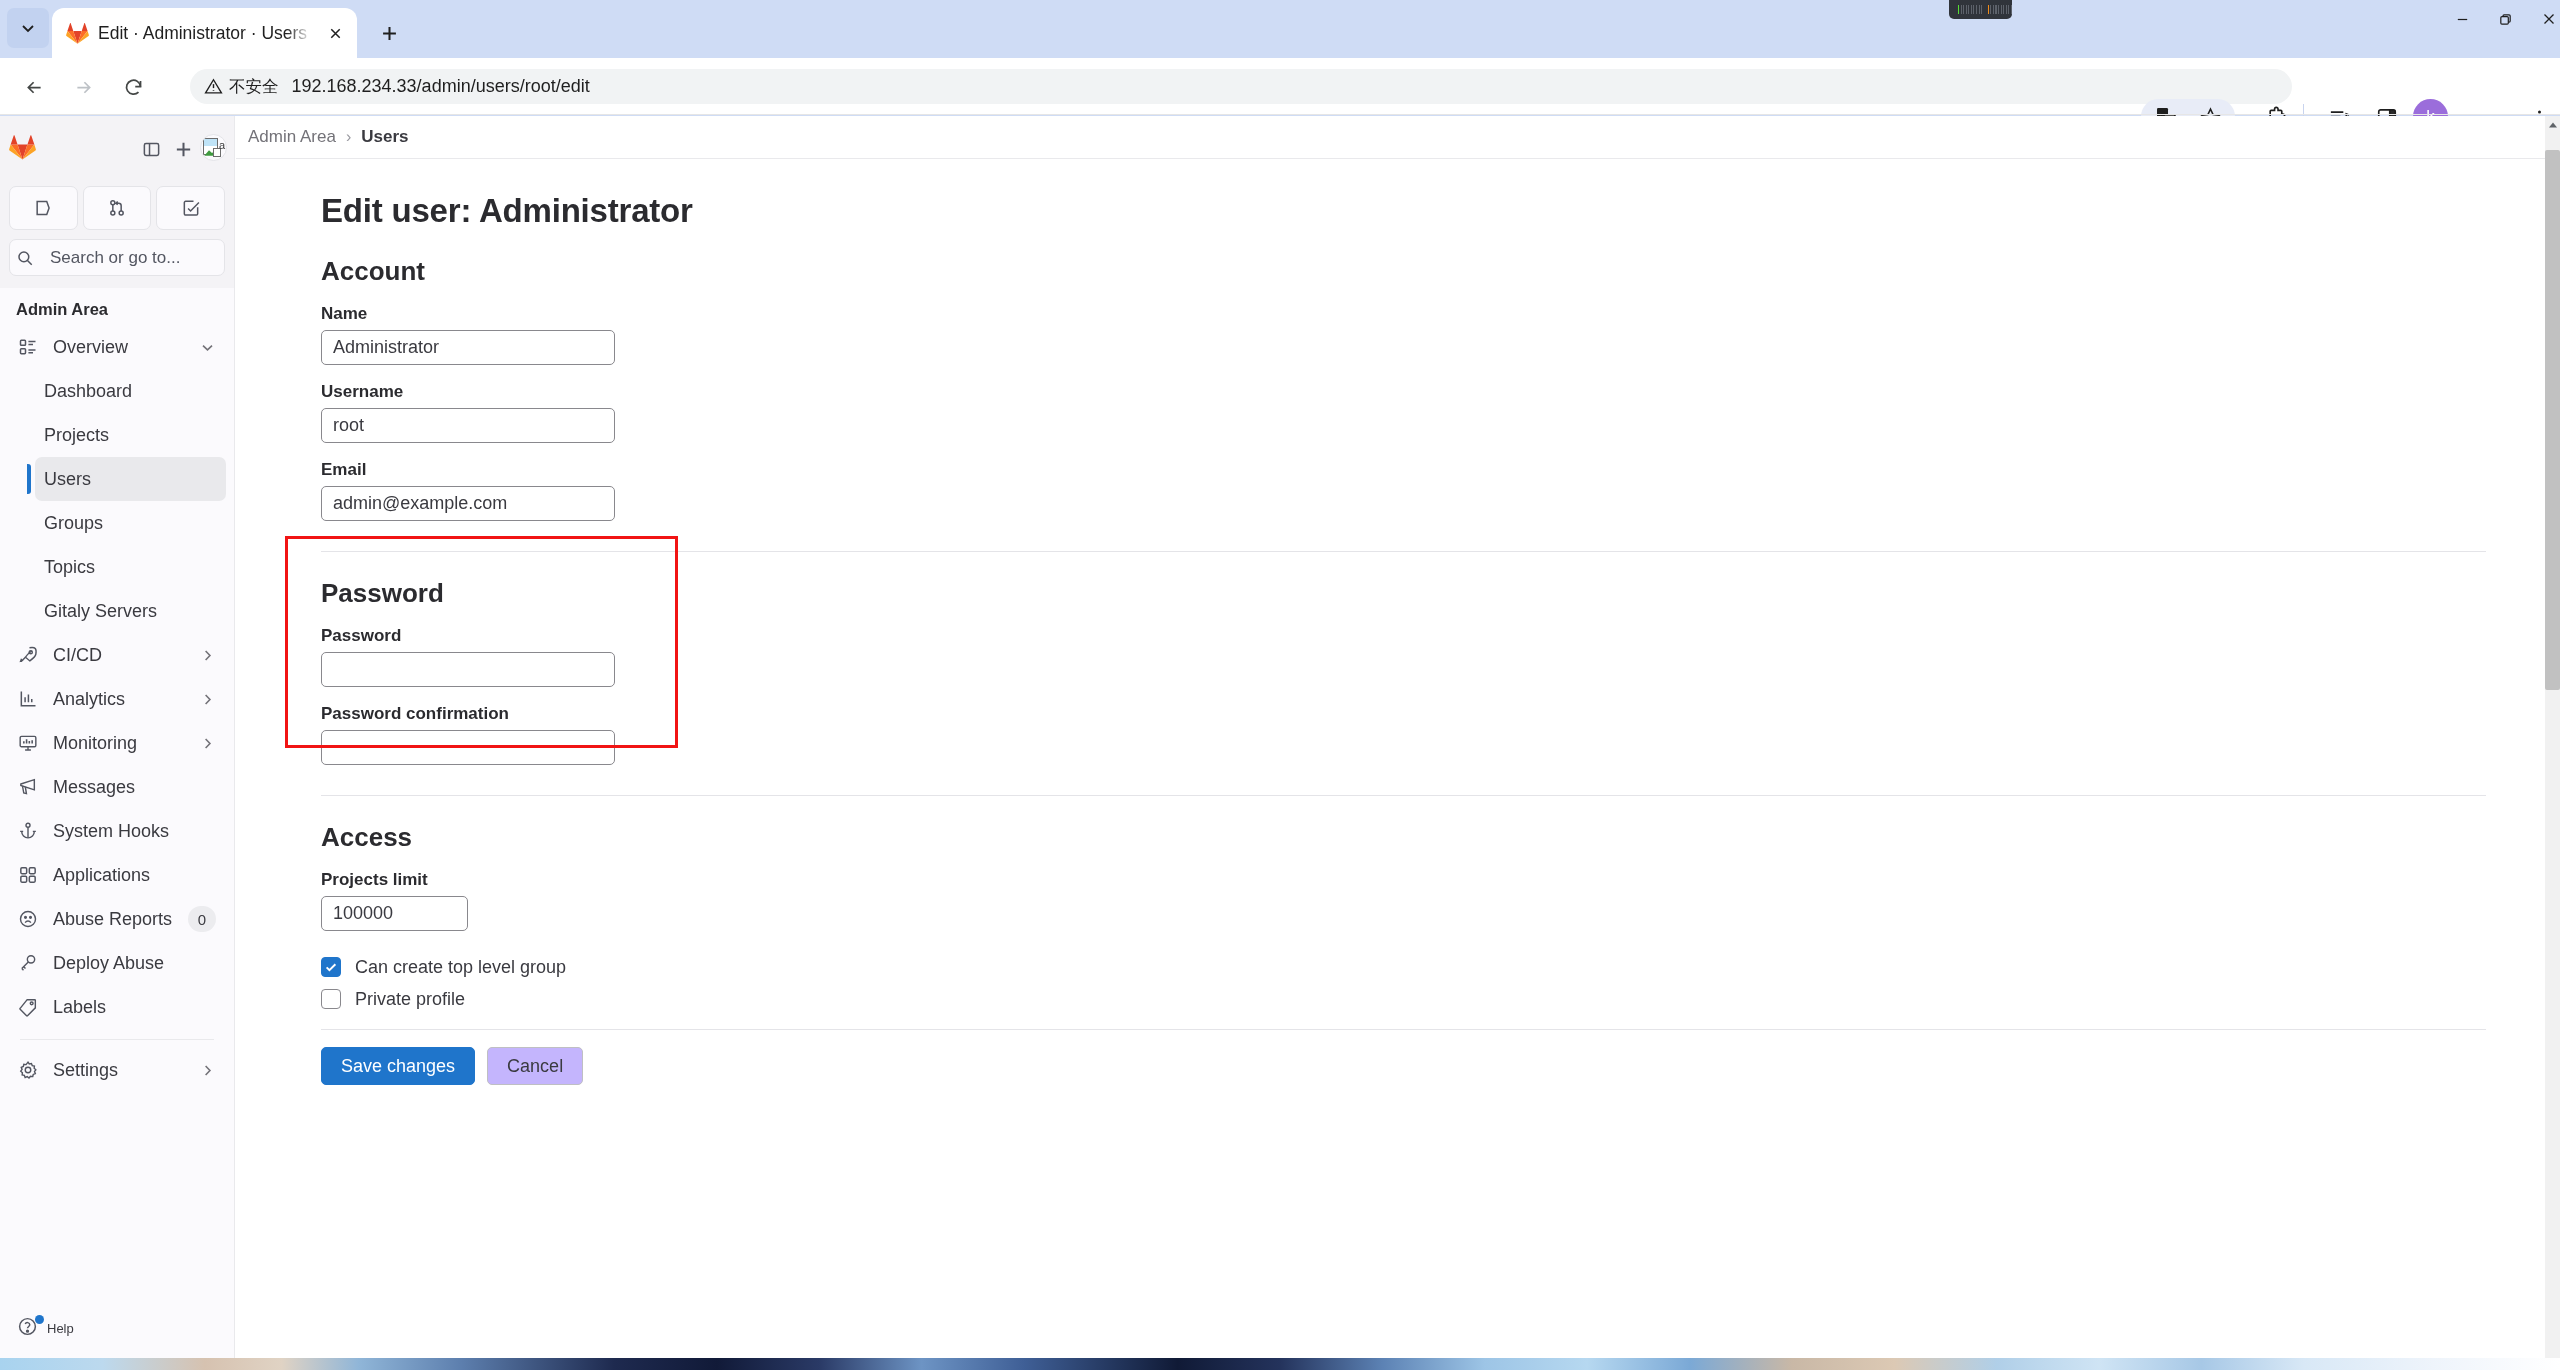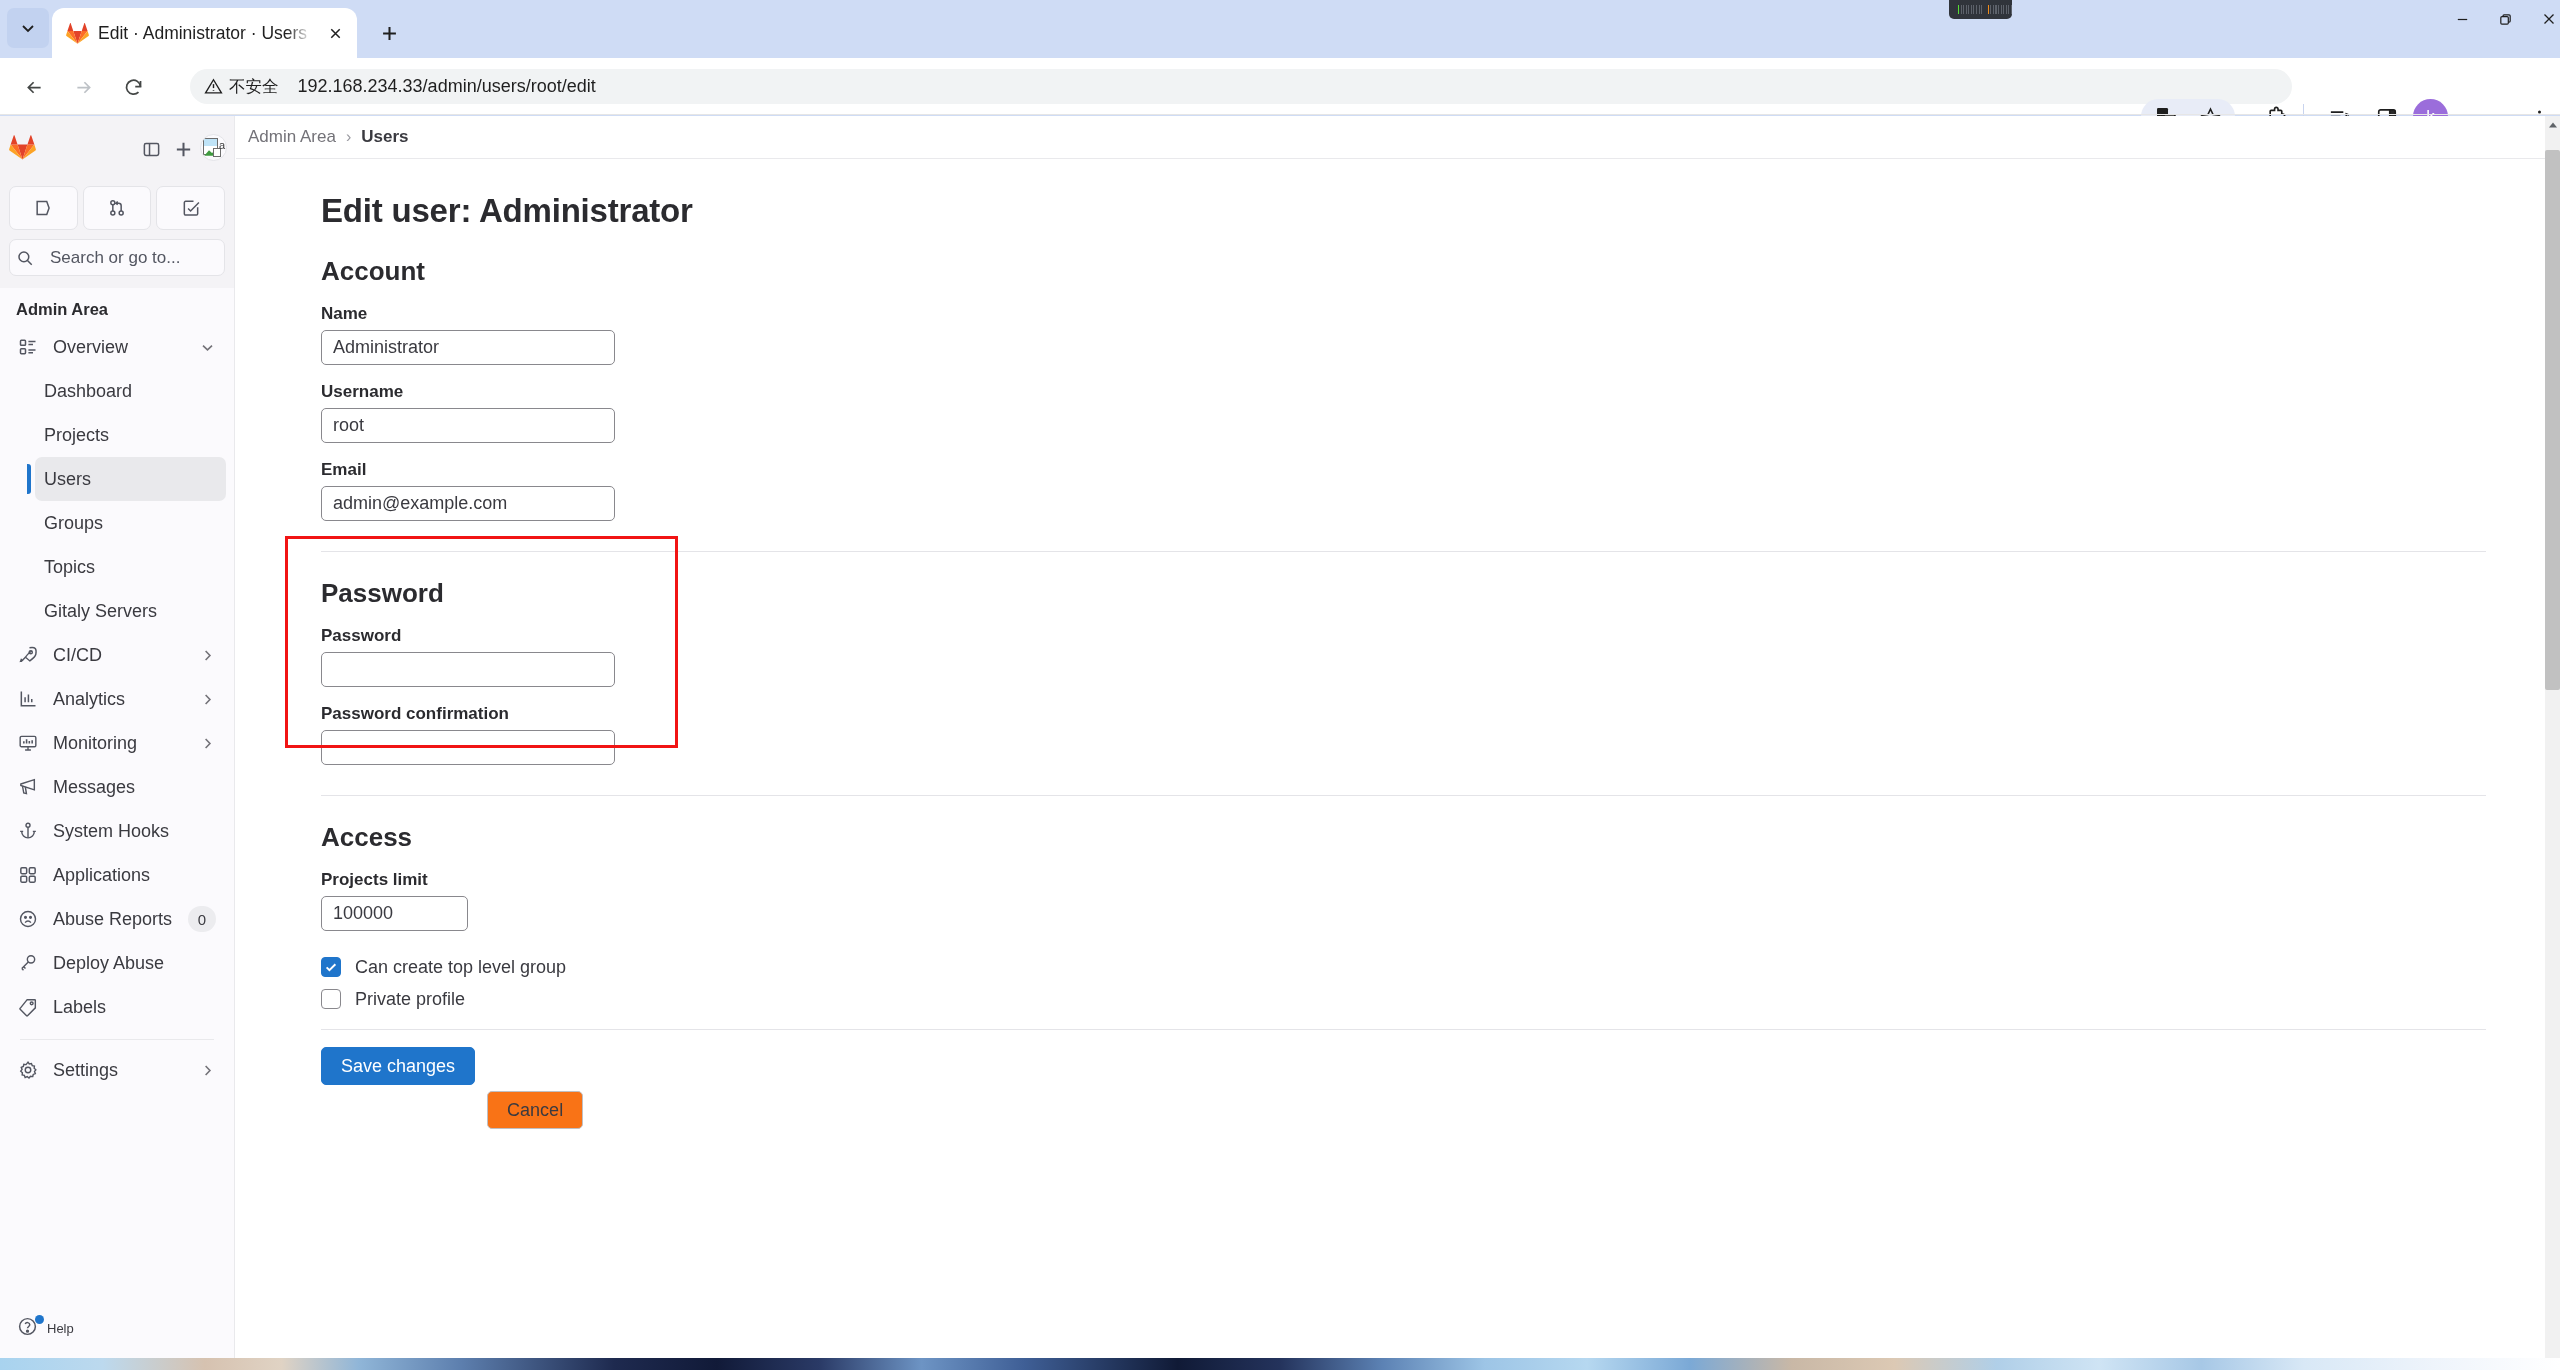--- a/index.html
+++ b/index.html
@@ -77,21 +77,21 @@
     display: flex; align-items: center; justify-content: center;
     color: #444746;
   }
   .navicon.back { left: 14px; }
   .navicon.fwd  { left: 63px; color: #bdc1c6; }
   .navicon.rel  { left: 113px; }
 
   .omnibox {
     position: absolute; left: 190px; top: 11px; width: 2102px; height: 35px;
     background: #f1f3f4; border-radius: 18px;
-    display: flex; align-items: center; padding-left: 14px; gap: 13px;
+    display: flex; align-items: center; padding-left: 14px; gap: 7px;
   }
   .notsecure { display: flex; align-items: center; gap: 6px; }
   .notsecure-label { font-size: 16.5px; color: #1f1f1f; }
   .omnibox-url {
     font-size: 18px; color: #1f1f1f; margin-left: 6px; white-space: nowrap;
   }
 
   .tbicon {
     position: absolute; top: 38px; width: 42px; height: 42px;
     display: flex; align-items: center; justify-content: center;
@@ -267,21 +267,21 @@
   .cbox.on { background: #1f75cb; border-color: #1f75cb; }
   .cbrow .cblabel { font-size: 18px; color: #3a3a40; }
 
   .btnrow { display: flex; gap: 12px; margin-top: 17px; }
   .btn {
     height: 38px; padding: 0 19px; border-radius: 5px; font-size: 18px;
     display: flex; align-items: center; justify-content: center;
     font-family: "Liberation Sans", sans-serif;
   }
   .btn-primary { background: #1f75cb; color: #fff; border: 1px solid #1f75cb; }
-  .btn-default { background: #f97316; color: #3a3a40; border: 1px solid #bfbfc3; margin-top: 44px; }
+  .btn-default { background: #c4b5fd; color: #3a3a40; border: 1px solid #bfbfc3; }
 
   
   .annot-box {
     position: absolute; left: 285px; top: 420px; width: 393px; height: 212px;
     border: 3px solid #f11414; pointer-events: none; z-index: 30;
   }
 
   
   .pscroll {
     position: absolute; right: 0; top: 116px; width: 15px; height: 1242px;

